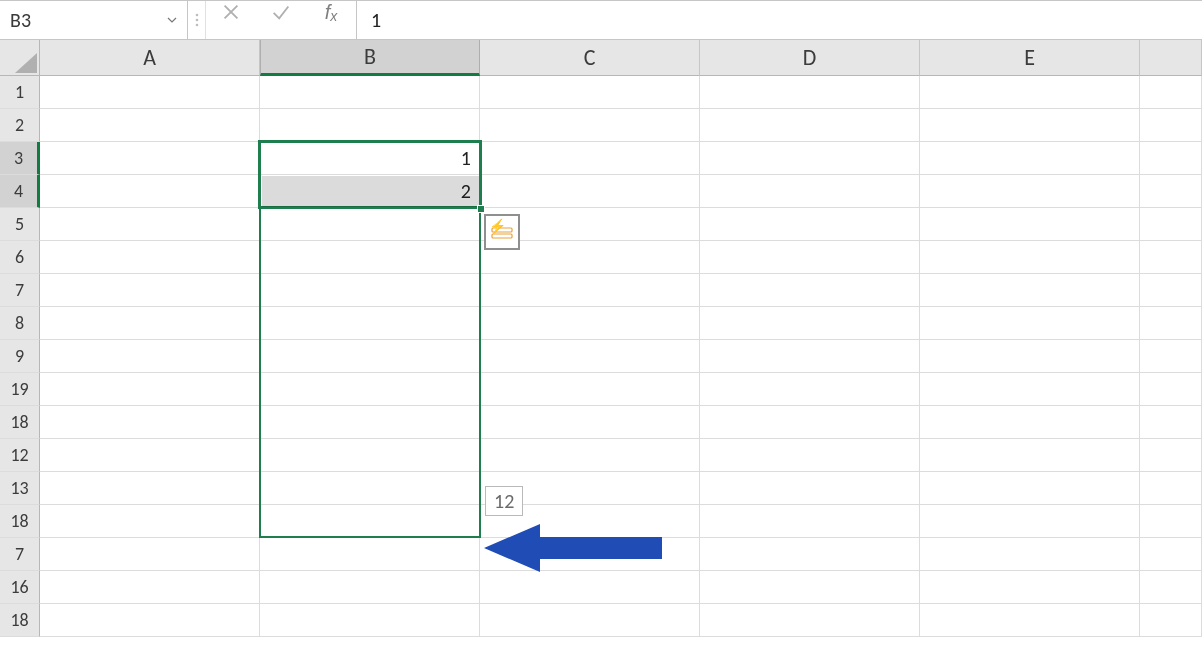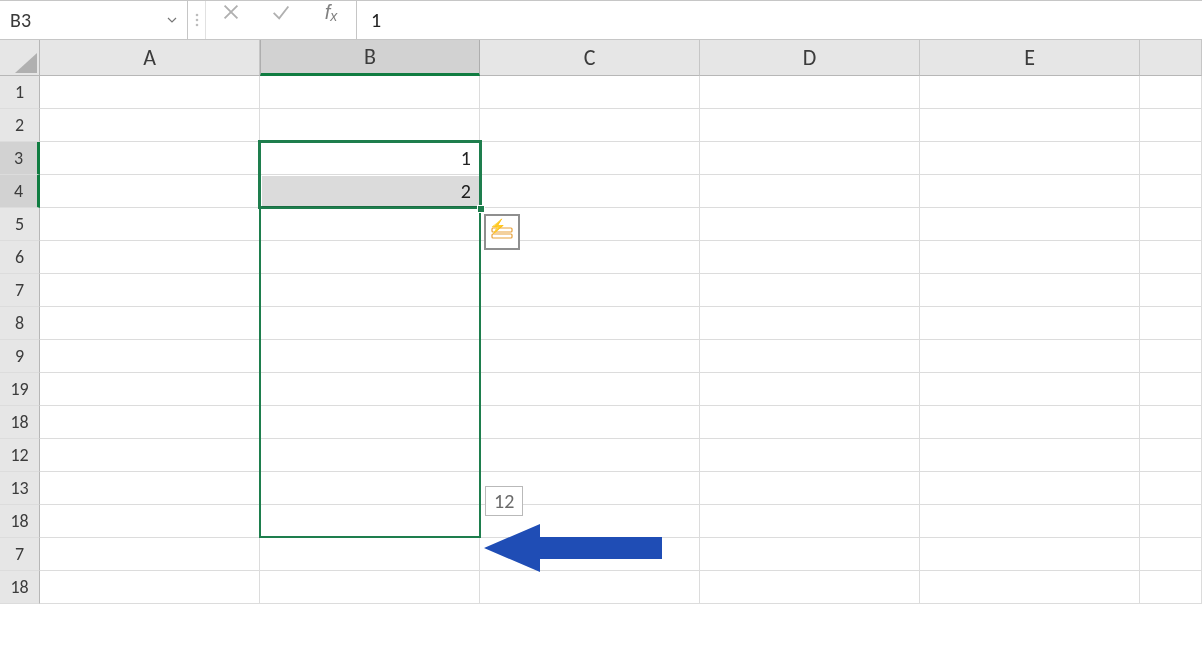--- a/index.html
+++ b/index.html
@@ -434,20 +434,29 @@
       <div class="row">
         <div class="row-header">7</div>
         <div class="cell"></div>
         <div class="cell"></div>
         <div class="cell"></div>
         <div class="cell"></div>
         <div class="cell"></div>
         <div class="cell last-stub"></div>
       </div>
       <div class="row">
+        <div class="row-header">16</div>
+        <div class="cell"></div>
+        <div class="cell"></div>
+        <div class="cell"></div>
+        <div class="cell"></div>
+        <div class="cell"></div>
+        <div class="cell last-stub"></div>
+      </div>
+      <div class="row">
         <div class="row-header">18</div>
         <div class="cell"></div>
         <div class="cell"></div>
         <div class="cell"></div>
         <div class="cell"></div>
         <div class="cell"></div>
         <div class="cell last-stub"></div>
       </div>
     </div>
 

